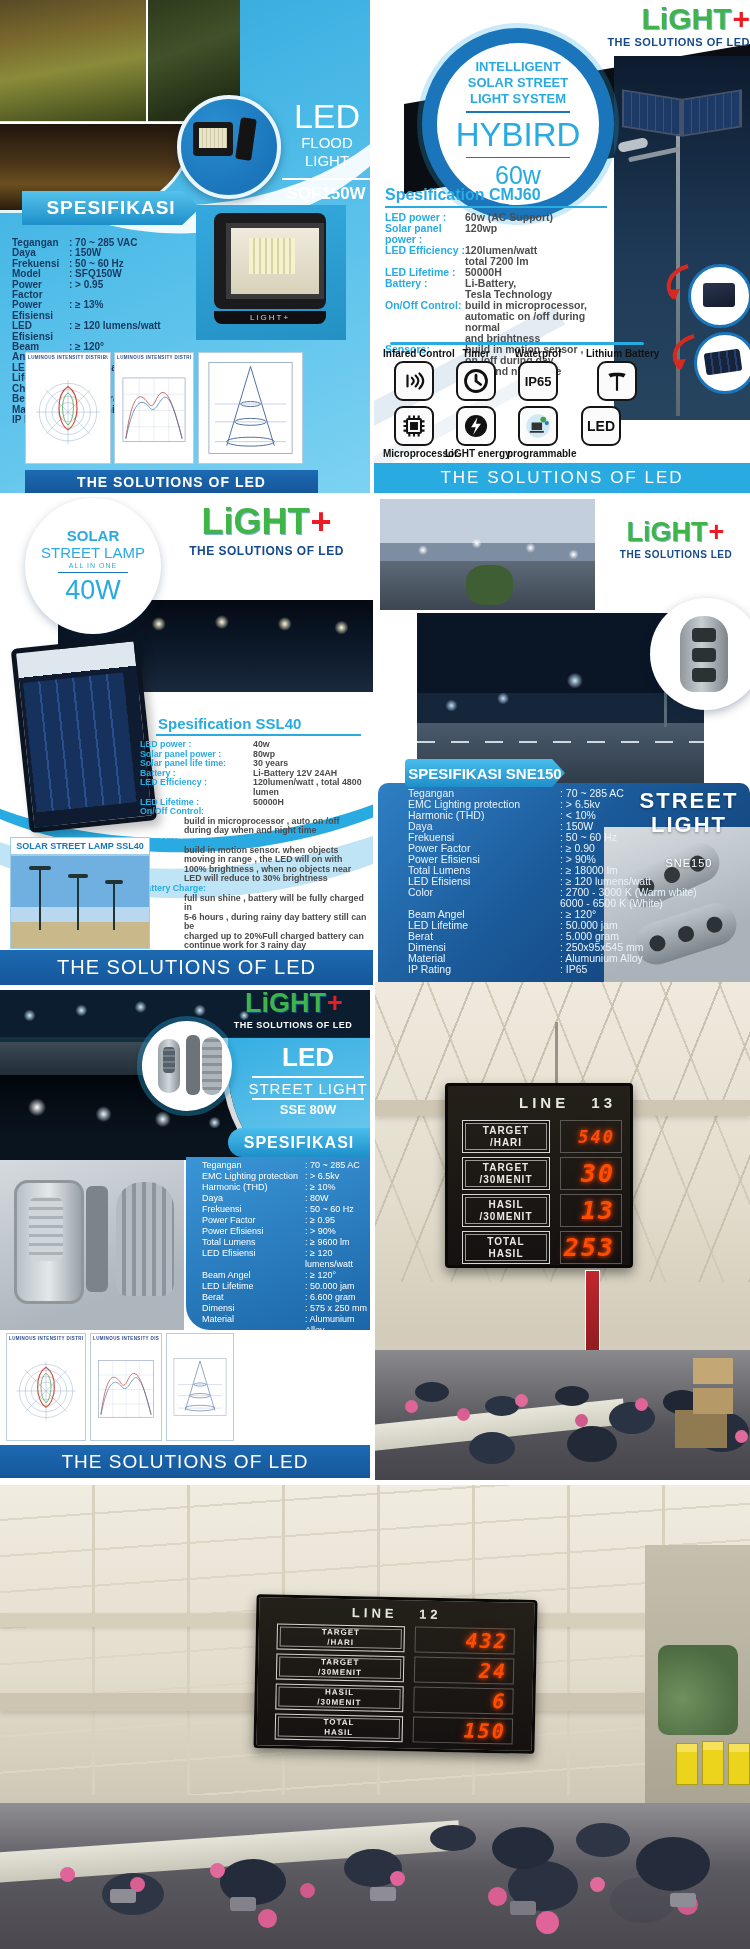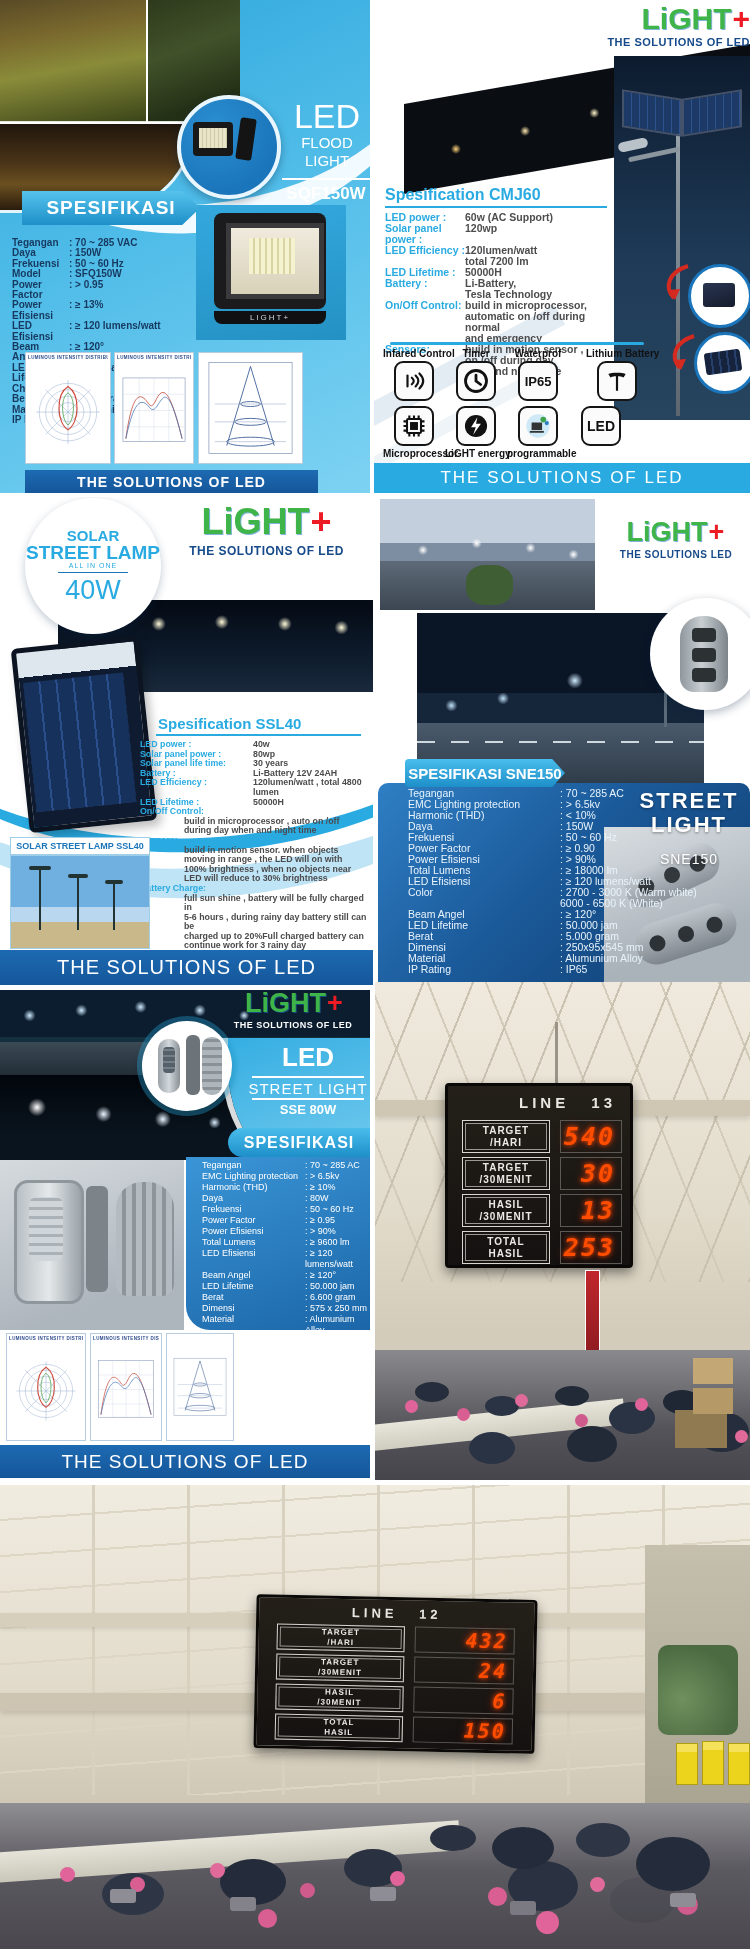--- a/index.html
+++ b/index.html
@@ -211,20 +211,29 @@
           <path d="M30 4 C10 10 6 26 16 36" stroke="#d42a20" stroke-width="4" fill="none"></path>
           <path d="M10 28 L17 38 L22 27 Z" fill="#d42a20"></path>
         </svg>
     </div>
 
     <div class="logo abs" style="left:240px;top:2px;width:136px;text-align:right;font-size:30px">
       <span class="lg">LiGHT</span><span class="lp">+</span>
     </div>
     <div class="tag abs" style="left:200px;top:36px;width:176px;text-align:right;font-size:11px">THE SOLUTIONS OF LED</div>
 
+    <div class="abs" style="left:48px;top:28px;width:192px;height:192px;border-radius:50%;background:#fff;border:15px solid #1b75bb;box-sizing:border-box;box-shadow:0 0 0 5px rgba(41,171,226,.25);display:flex;flex-direction:column;align-items:center;justify-content:center">
+      <div class="circle-ttl" style="font-size:13px;font-weight:bold;line-height:16px">INTELLIGENT</div>
+      <div class="circle-ttl" style="font-size:13px;font-weight:bold;line-height:16px">SOLAR STREET</div>
+      <div class="circle-ttl" style="font-size:13px;font-weight:bold;line-height:16px">LIGHT SYSTEM</div>
+      <div class="hrln" style="width:104px;margin:4px 0"></div>
+      <div class="circle-ttl" style="font-size:33px;line-height:36px">HYBIRD</div>
+      <div class="hrln" style="width:104px;margin:4px 0"></div>
+      <div class="circle-ttl" style="font-size:25px;line-height:27px">60w</div>
+    </div>
 
     <div class="abs" style="left:11px;top:186px;font-size:16px;font-weight:bold;color:#29abe2">Spesification CMJ60</div>
     <div class="abs" style="left:11px;top:206px;width:222px;height:2px;background:#29abe2"></div>
     <div class="specs sB" style="position:absolute;left:11px;top:212px;width:228px">
 
     <div class="row">
           <span class="l">LED power :</span>
           <span class="v">60w (AC Support)</span>
         </div>
         <div class="row">
@@ -254,21 +263,21 @@
         <div class="row">
           <span class="l">On/Off Control:</span>
           <span class="v">build in microprocessor,</span>
         </div>
         <div class="row">
           <span class="l"></span>
           <span class="v">automatic on /off during normal</span>
         </div>
         <div class="row">
           <span class="l"></span>
-          <span class="v">and emergency</span>
+          <span class="v">and brightness</span>
         </div>
         <div class="row">
           <span class="l">Sensors:</span>
           <span class="v">build in motion sensor ,</span>
         </div>
         <div class="row">
           <span class="l"></span>
           <span class="v">on /off during day</span>
         </div>
         <div class="row">
@@ -360,21 +369,21 @@
     <div class="abs" style="left:-140px;top:-80px;width:700px;height:420px;border-radius:50%;border-bottom:14px solid #29abe2;transform:rotate(-5deg)"></div>
     <div class="logo abs" style="left:160px;top:4px;width:213px;text-align:center;font-size:36px">
       <span class="lg">LiGHT</span><span class="lp">+</span>
     </div>
     <div class="tag abs" style="left:160px;top:47px;width:213px;text-align:center;font-size:12px">THE SOLUTIONS OF LED</div>
     <div class="abs" style="left:58px;top:103px;width:315px;height:92px;background:linear-gradient(180deg,#050a14,#0d1b2c 60%,#1a2a3c);">
       <div class="abs" style="left:0;top:0;width:100%;height:100%;background:radial-gradient(circle 4px at 12% 30%,#fff8d8,transparent 7px),radial-gradient(circle 4px at 32% 26%,#fff8d8,transparent 7px),radial-gradient(circle 4px at 52% 24%,#fff8d8,transparent 7px),radial-gradient(circle 4px at 72% 26%,#fff8d8,transparent 7px),radial-gradient(circle 4px at 90% 30%,#fff8d8,transparent 7px)"></div>
     </div>
     <div class="abs" style="left:25px;top:1px;width:136px;height:136px;border-radius:50%;background:#fff;box-shadow:0 3px 8px rgba(0,40,80,.25);display:flex;flex-direction:column;align-items:center;justify-content:center">
       <div class="circle-ttl" style="font-size:15px;line-height:17px;font-weight:bold">SOLAR</div>
-      <div class="circle-ttl" style="font-size:19px;line-height:17px;font-weight:bold">STREET LAMP</div>
+      <div class="circle-ttl" style="font-size:15px;line-height:17px;font-weight:normal">STREET LAMP</div>
       <div class="circle-ttl" style="font-size:7px;letter-spacing:1px;margin-top:1px">ALL IN ONE</div>
       <div class="hrln" style="width:70px;margin:3px 0"></div>
       <div class="circle-ttl" style="font-size:27px;line-height:29px">40W</div>
     </div>
     <div class="abs" style="left:20px;top:145px;width:118px;height:175px;background:linear-gradient(180deg,#dfe7ee 0 14%,#0f1b30 14%);border:5px solid #0c1422;border-radius:6px;transform:rotate(-6deg);box-shadow:4px 6px 10px rgba(0,0,0,.25)">
       <div class="abs" style="left:4px;top:30px;width:100px;height:130px;background:repeating-linear-gradient(90deg,#16325c 0 15px,#2a4f8c 15px 17px),repeating-linear-gradient(0deg,rgba(255,255,255,.12) 0 1px,transparent 1px 22px)"></div>
     </div>
     <div class="abs" style="left:158px;top:218px;font-size:15px;font-weight:bold;color:#29abe2">Spesification SSL40</div>
     <div class="abs" style="left:156px;top:237px;width:205px;height:2px;background:#29abe2"></div>
     <div class="specs sC" style="position:absolute;left:140px;top:243px;width:233px">
@@ -579,21 +588,21 @@
           <span class="v">: Alumunium Alloy</span>
         </div>
         <div class="row">
           <span class="l">IP Rating</span>
           <span class="v">: IP65</span>
         </div>
       </div>
     <div class="abs" style="left:255px;top:292px;width:112px;text-align:center;color:#fff;text-shadow:0 1px 3px rgba(0,0,0,.4)">
       <div style="font-size:22px;line-height:24px;font-weight:bold;letter-spacing:2px">STREET</div>
       <div style="font-size:22px;line-height:24px;font-weight:bold;letter-spacing:2px">LIGHT</div>
-      <div style="font-size:14px;margin-top:14px;letter-spacing:1px">SNE150</div>
+      <div style="font-size:11px;margin-top:20px;letter-spacing:1px">SNE150</div>
     </div>
   </section>
 
   <section class="panel" style="left:0;top:990px;width:370px;height:490px;background:#fff">
     <div class="abs" style="left:0;top:0;width:370px;height:85px;background:linear-gradient(180deg,#0b1d2e 0 55%,#14303f 55% 75%,#2a4450 75%)">
       <div class="abs" style="left:0;top:0;width:100%;height:100%;background:radial-gradient(circle 3px at 8% 30%,#cfeaff,transparent 6px),radial-gradient(circle 3px at 22% 24%,#cfeaff,transparent 6px),radial-gradient(circle 3px at 38% 20%,#cfeaff,transparent 6px),radial-gradient(circle 3px at 54% 24%,#cfeaff,transparent 6px),radial-gradient(circle 2px at 66% 30%,#cfeaff,transparent 5px)"></div>
       <div class="abs" style="left:0;top:52px;width:100%;height:33px;background:linear-gradient(180deg,#3c4a56,#222d36)"></div>
     </div>
     <div class="abs" style="left:0;top:85px;width:370px;height:85px;background:linear-gradient(180deg,#02060c,#0a141e 70%)">
       <div class="abs" style="left:0;top:0;width:100%;height:100%;background:radial-gradient(circle 5px at 10% 38%,#fff,transparent 9px),radial-gradient(circle 4px at 28% 46%,#e8f4ff,transparent 8px),radial-gradient(circle 4px at 44% 52%,#e8f4ff,transparent 8px),radial-gradient(circle 3px at 58% 56%,#d8ecff,transparent 6px),radial-gradient(circle 3px at 70% 60%,#d8ecff,transparent 6px)"></div>
@@ -747,21 +756,21 @@
 
     <div class="ledboard" style="left:70px;top:101px;width:182px;height:179px">
       <div class="btitle" style="position:absolute;left:0;top:8px;width:168px;text-align:right;font-size:15px">LINE 13</div>
       <div style="position:absolute;left:0;top:32px;width:182px">
 
           <div class="brow" style="height:37px">
             <div class="blab" style="left:14px;top:2px;width:88px;height:33px;font-size:10px;line-height:12px">
               <span>TARGET</span>
               <span>/HARI</span>
             </div>
-            <div class="bval" style="left:112px;top:2px;width:62px;height:33px;font-size:25px">
+            <div class="bval" style="left:112px;top:2px;width:62px;height:33px;font-size:17px">
               <span>540</span>
             </div>
           </div>
 
           <div class="brow" style="height:37px">
             <div class="blab" style="left:14px;top:2px;width:88px;height:33px;font-size:10px;line-height:12px">
               <span>TARGET</span>
               <span>/30MENIT</span>
             </div>
             <div class="bval" style="left:112px;top:2px;width:62px;height:33px;font-size:25px">

